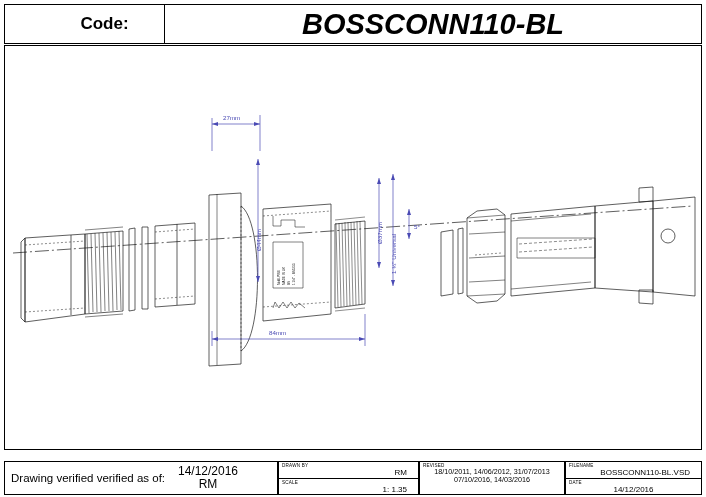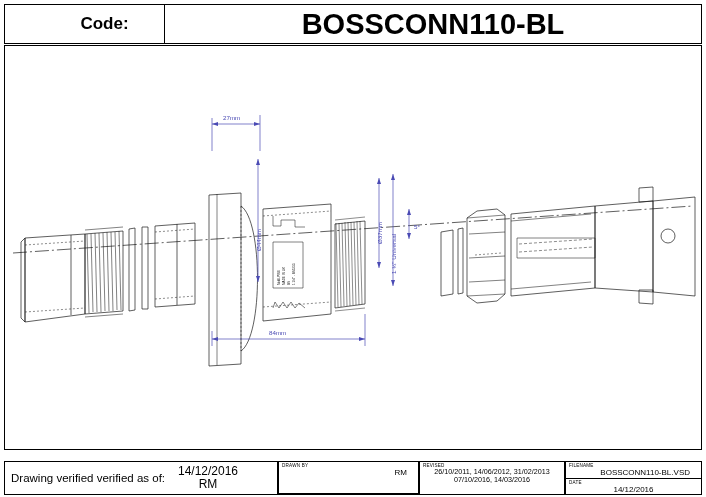--- a/index.html
+++ b/index.html
@@ -7,21 +7,21 @@
        font-family:"Liberation Sans", sans-serif;color:#000;}
   .page{position:relative;width:706px;height:497px;box-sizing:border-box;}
 
   
   .header{position:absolute;left:4px;top:4px;width:698px;height:40px;
           border:1px solid #000;box-sizing:border-box;display:flex;padding-left:40px;}
   .header .code-cell{width:120px;border-right:1px solid #000;
           display:flex;align-items:center;justify-content:center;
           font-size:17px;font-weight:bold;box-sizing:border-box;}
   .header .title-cell{flex:1;display:flex;align-items:center;
-          justify-content:center;box-sizing:border-box;}
+          justify-content:center;box-sizing:border-box;font-style:italic;}
   .header .title-cell span{font-size:29px;font-weight:bold;letter-spacing:0px;}
 
   
   .frame{position:absolute;left:4px;top:45px;width:698px;height:405px;
          border:1px solid #000;box-sizing:border-box;overflow:hidden;}
   .frame svg{display:block;}
 
   
   .titleblock{position:absolute;left:4px;top:461px;width:698px;height:34px;
           border:1px solid #000;box-sizing:border-box;display:flex;}
@@ -235,26 +235,30 @@
         <span>14/12/2016</span><br>
         <span>RM</span>
       </span>
     </div>
 
     <div class="tb-col drawn">
       <div class="tb-cell top">
         <span class="tb-cap">DRAWN BY</span>
         <span class="tb-val">RM</span>
       </div>
+      <div class="tb-cell">
+        <span class="tb-cap">SCALE</span>
+        <span class="tb-val">1: 1.35</span>
+      </div>
     </div>
 
     <div class="tb-col revised">
       <div class="tb-cell">
         <span class="tb-cap">REVISED</span>
-        <span class="tb-val two ctr">26/10/2011, 14/06/2012, 31/02/2013</span>
+        <span class="tb-val two ctr">18/10/2011, 14/06/2012, 31/07/2013</span>
         <span class="tb-val two ctr">07/10/2016, 14/03/2016</span>
       </div>
     </div>
 
     <div class="tb-col filename">
       <div class="tb-cell top">
         <span class="tb-cap">FILENAME</span>
         <span class="tb-val">BOSSCONN110-BL.VSD</span>
       </div>
       <div class="tb-cell">

